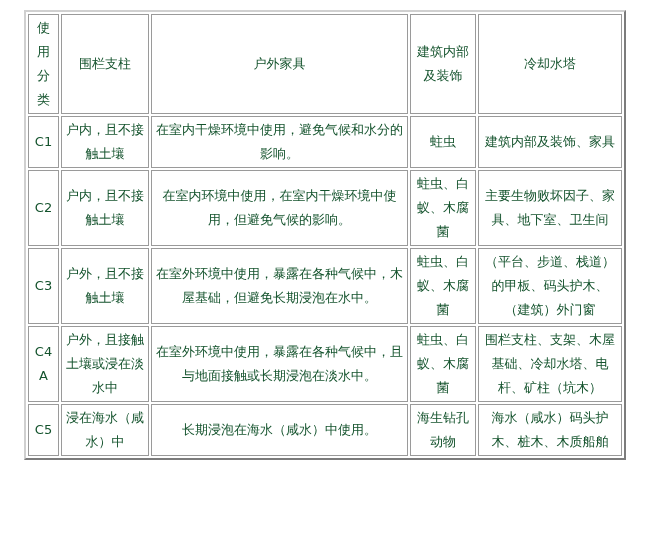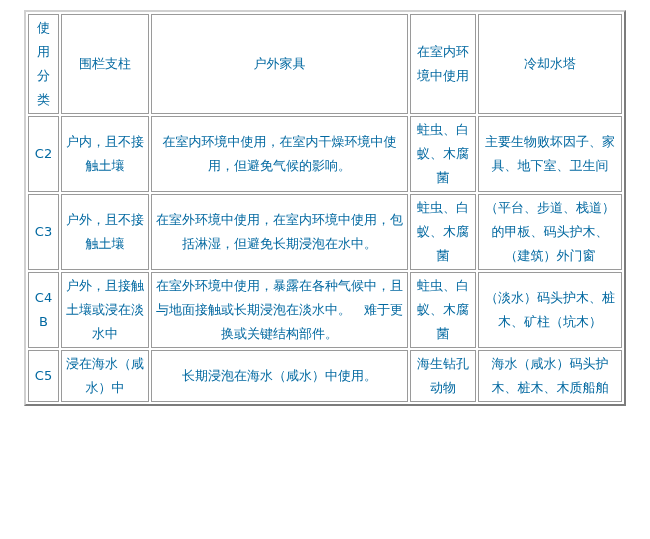--- a/index.html
+++ b/index.html
@@ -17,21 +17,21 @@
   }
   table.spec-table {
     border-collapse: separate;
     border-spacing: 2px;
     border: 2px outset #d0d0d0;
     table-layout: fixed;
     width: 602px;
     background: #ffffff;
     font-size: 13px;
     line-height: 24px;
-    color: #0369a1;
+    color: #14532d;
   }
   table.spec-table th,
   table.spec-table td {
     border: 1px solid #9a9a9a;
     background: #ffffff;
     text-align: center;
     vertical-align: middle;
     padding: 1px 2px;
     box-sizing: border-box;
     font-weight: normal;
@@ -53,45 +53,52 @@
       <col class="c-cond">
       <col class="c-env">
       <col class="c-bio">
       <col class="c-use">
     </colgroup>
     <thead>
       <tr>
         <th>使用分类</th>
         <th>围栏支柱</th>
         <th>户外家具</th>
-        <th>在室内环境中使用</th>
+        <th>建筑内部及装饰</th>
         <th>冷却水塔</th>
       </tr>
     </thead>
     <tbody>
+      <tr>
+        <td>C1</td>
+        <td>户内，且不接触土壤</td>
+        <td>在室内干燥环境中使用，避免气候和水分的影响。</td>
+        <td>蛀虫</td>
+        <td>建筑内部及装饰、家具</td>
+      </tr>
       <tr>
         <td>C2</td>
         <td>户内，且不接触土壤</td>
         <td>在室内环境中使用，在室内干燥环境中使用，但避免气候的影响。</td>
         <td>蛀虫、白蚁、木腐菌</td>
         <td>主要生物败坏因子、家具、地下室、卫生间</td>
       </tr>
       <tr>
         <td>C3</td>
         <td>户外，且不接触土壤</td>
-        <td>在室外环境中使用，在室内环境中使用，包括淋湿，但避免长期浸泡在水中。</td>
+        <td>在室外环境中使用，暴露在各种气候中，木屋基础，但避免长期浸泡在水中。</td>
         <td>蛀虫、白蚁、木腐菌</td>
         <td>（平台、步道、栈道）的甲板、码头护木、（建筑）外门窗</td>
       </tr>
       <tr>
-        <td>C4B</td>
+        <td>C4A</td>
         <td>户外，且接触土壤或浸在淡水中</td>
-        <td>在室外环境中使用，暴露在各种气候中，且与地面接触或长期浸泡在淡水中。　难于更换或关键结构部件。</td>
+        <td>在室外环境中使用，暴露在各种气候中，且与地面接触或长期浸泡在淡水中。</td>
         <td>蛀虫、白蚁、木腐菌</td>
-        <td>（淡水）码头护木、桩木、矿柱（坑木）</td>
+        <td>围栏支柱、支架、木屋基础、冷却水塔、电杆、矿柱（坑木）</td>
       </tr>
       <tr>
         <td>C5</td>
         <td>浸在海水（咸水）中</td>
         <td>长期浸泡在海水（咸水）中使用。</td>
         <td>海生钻孔动物</td>
         <td>海水（咸水）码头护木、桩木、木质船舶</td>
       </tr>
     </tbody>
   </table>

